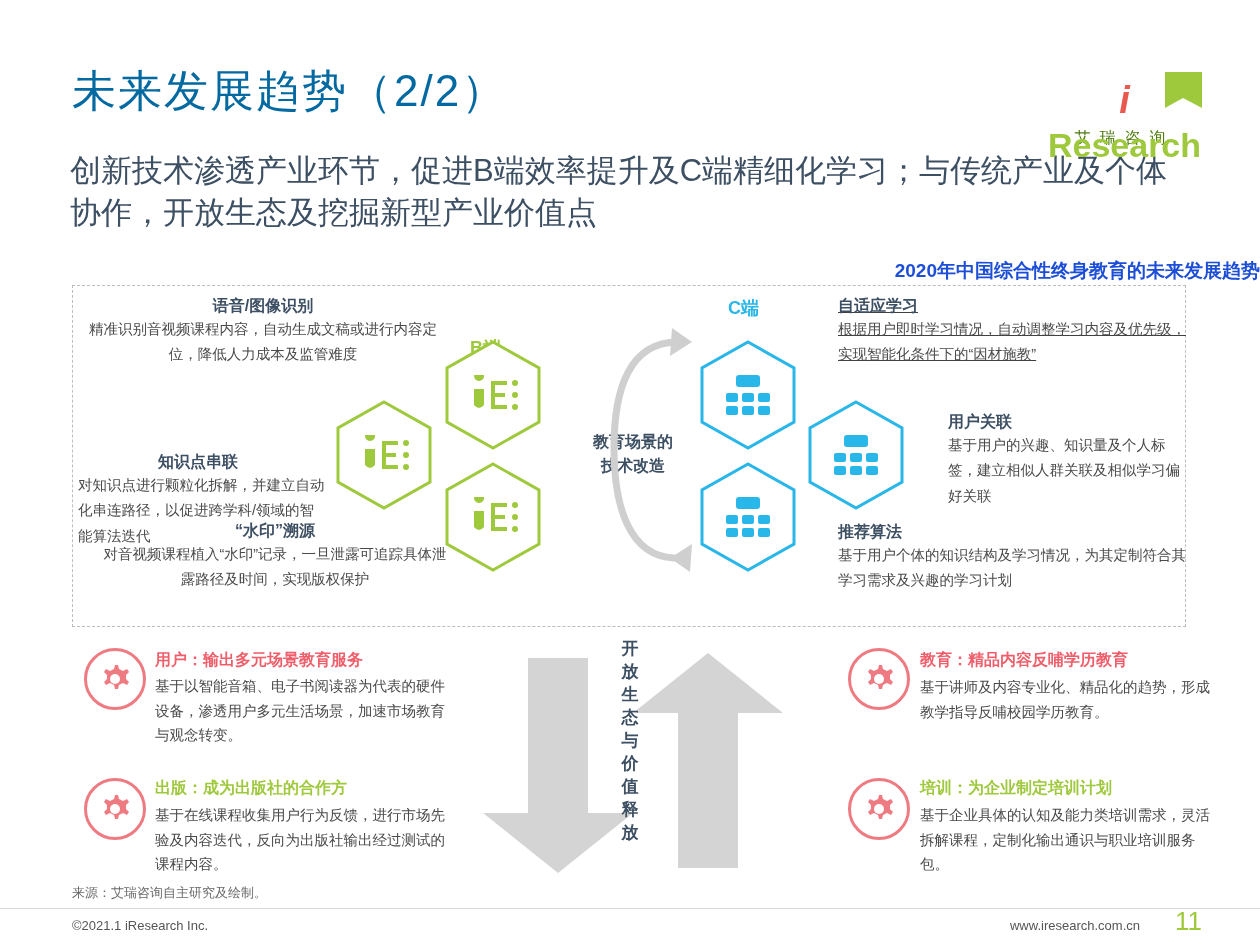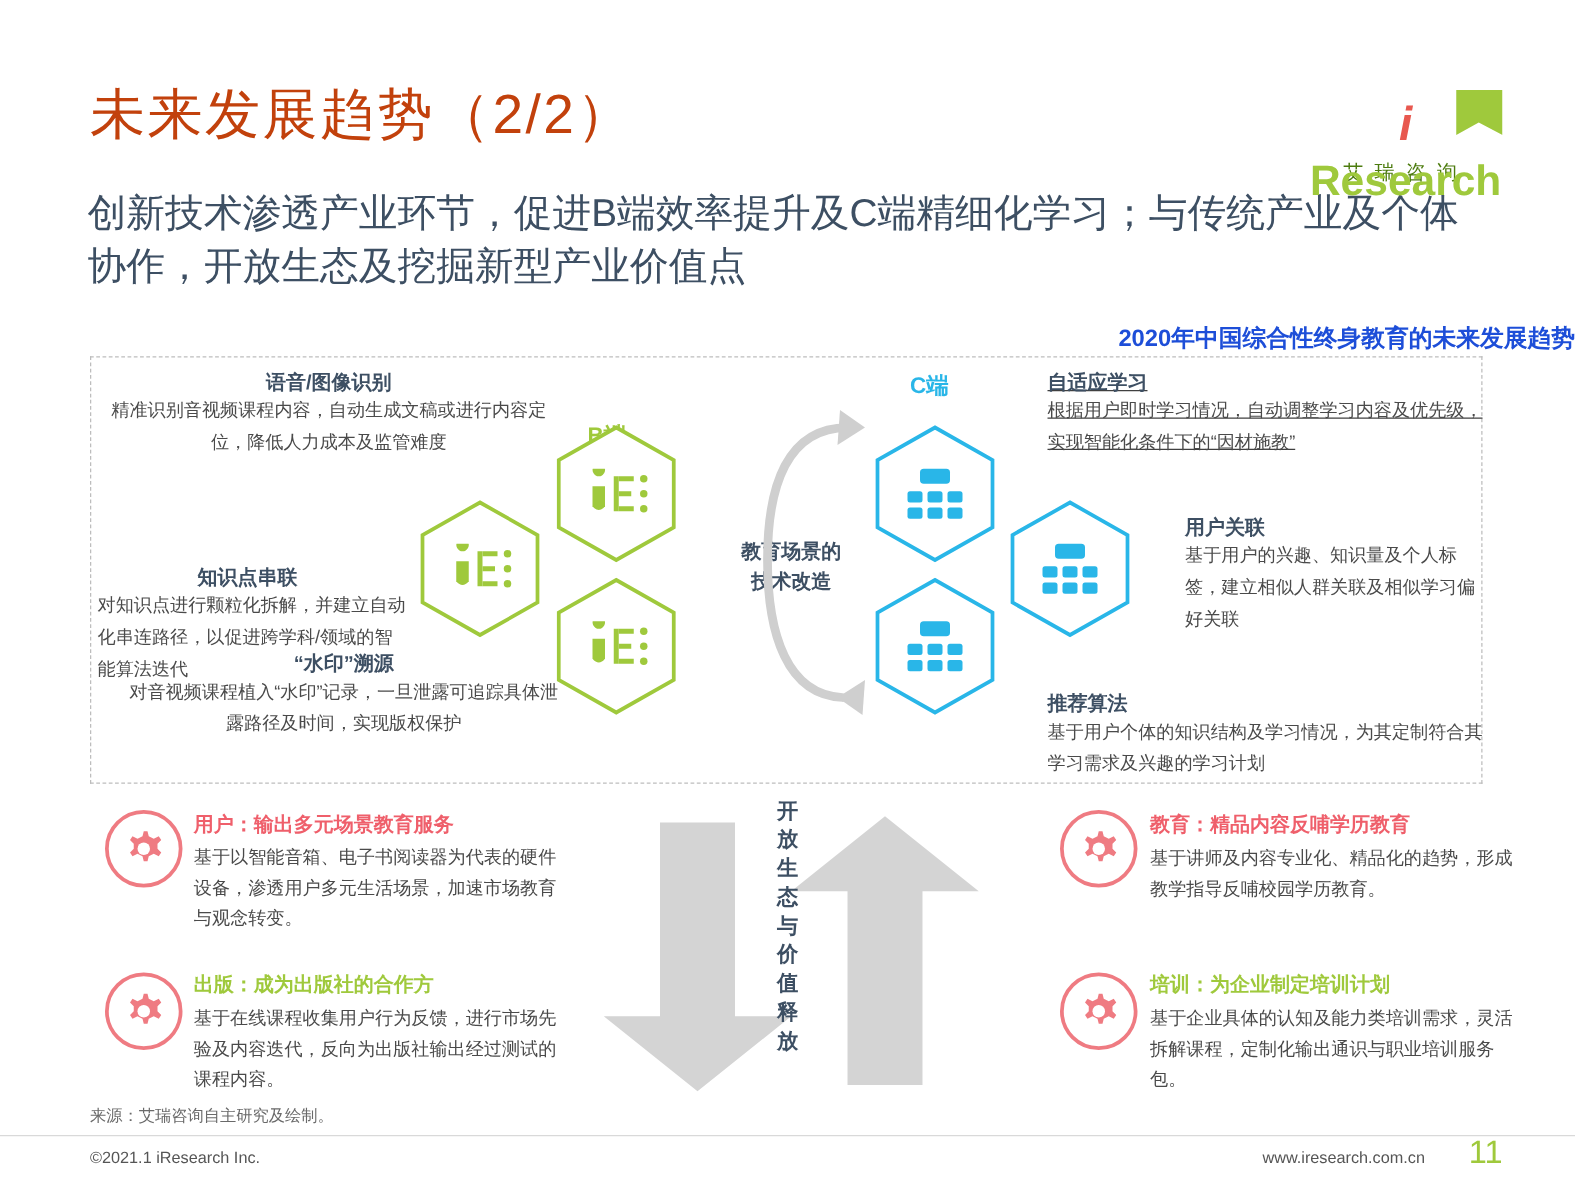--- a/index.html
+++ b/index.html
@@ -9,21 +9,21 @@
     font-family:"Liberation Sans","DejaVu Sans",sans-serif;
     color:#404040;
     position:relative;
     overflow:hidden;
   }
   .page{position:relative;width:1260px;height:945px;}
 
   
   .title{
     position:absolute;left:72px;top:62px;
-    font-size:44px;color:#c2410c;letter-spacing:2px;
+    font-size:44px;color:#0369a1;letter-spacing:2px;
     font-weight:400;
   }
   .subtitle{
     position:absolute;left:70px;top:150px;width:1120px;
     font-size:31px;color:#3d4f63;line-height:1.35;font-weight:400;
   }
   .logo{
     position:absolute;right:58px;top:62px;width:155px;text-align:center;margin-top:16px;
   }
   .logo-main{
@@ -64,21 +64,21 @@
   
   #blk-voice{left:88px;top:296px;width:350px;text-align:center;}
   #blk-voice .bd{text-align:center;}
   #blk-knowledge{left:78px;top:408px;width:250px;margin-top:44px;}
   #blk-knowledge .hd{text-align:center;display:block;width:240px;}
   #blk-watermark{left:100px;top:521px;width:350px;text-align:center;}
 
   
   #blk-adaptive{left:838px;top:296px;width:350px;text-decoration:underline;}
   #blk-userlink{left:948px;top:412px;width:240px;}
-  #blk-recommend{left:838px;top:553px;width:350px;}
+  #blk-recommend{left:838px;top:522px;width:350px;}
 
   #lbl-bend{left:470px;top:296px;}
   #lbl-cend{left:728px;top:296px;}
 
   #blk-center{left:578px;top:430px;width:110px;text-align:center;
               font-size:16px;font-weight:bold;color:#3d4f63;line-height:1.5;}
 
   
   .hex{
     position:absolute;width:96px;height:110px;

